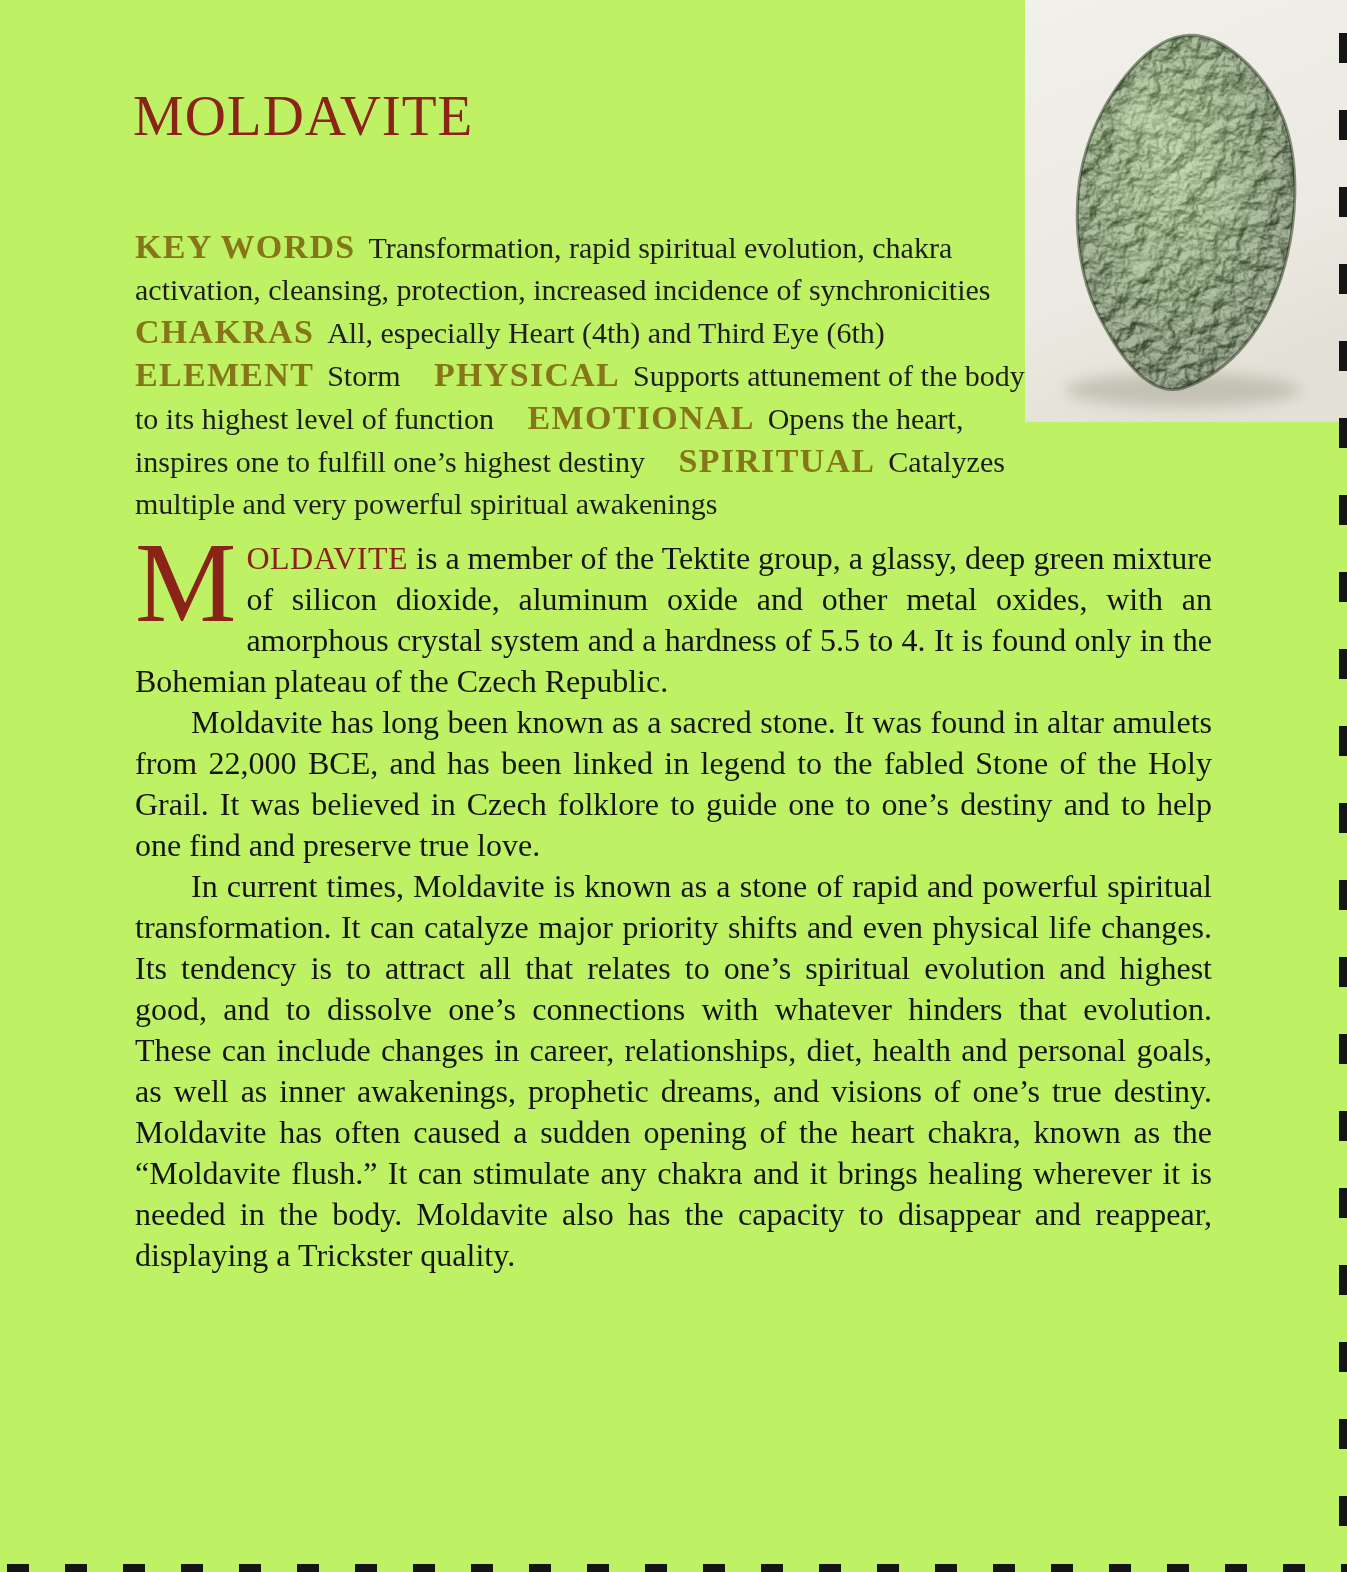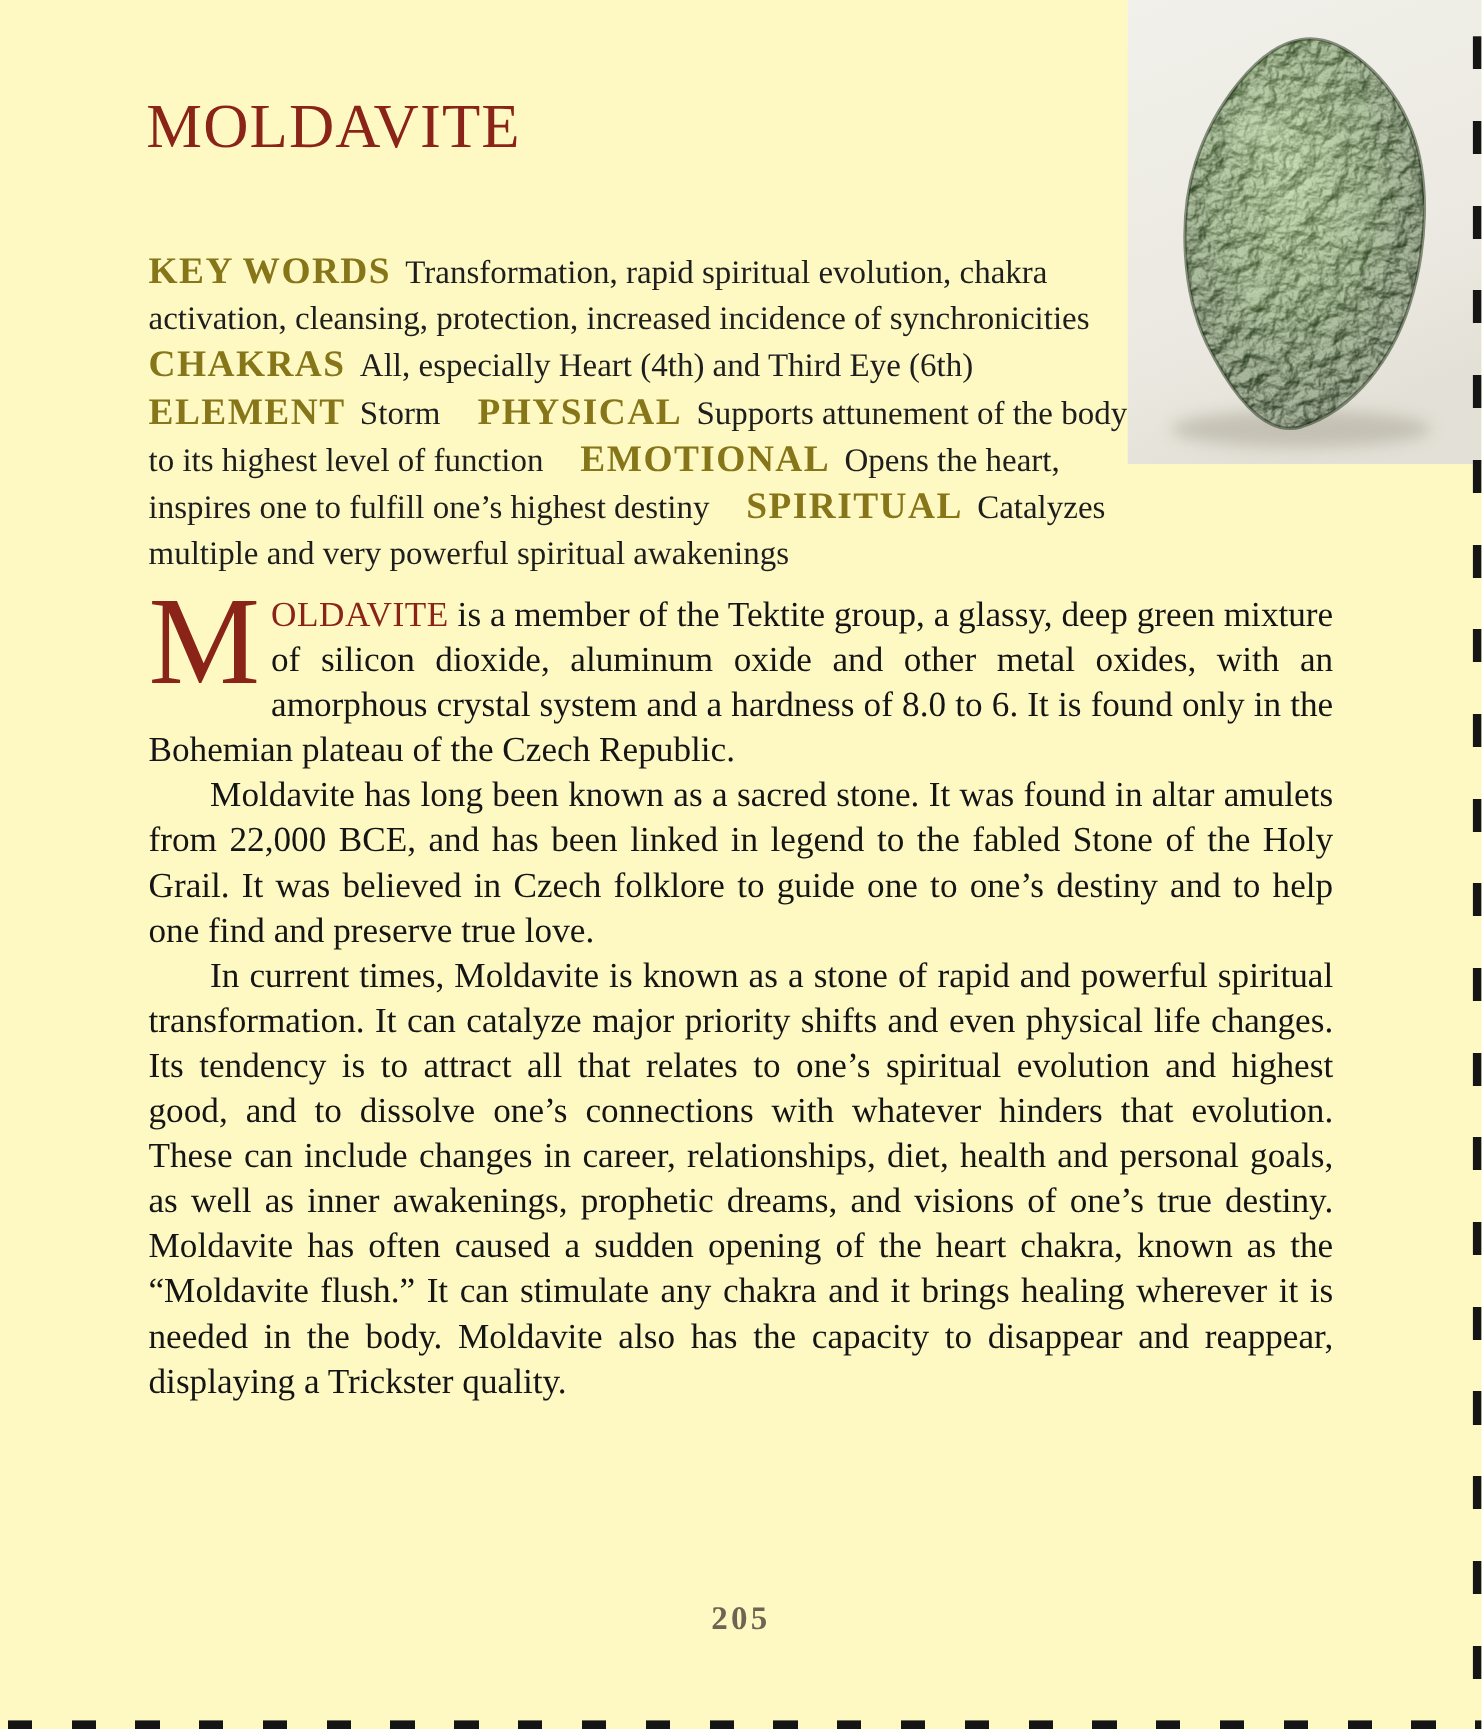--- a/index.html
+++ b/index.html
@@ -1,17 +1,17 @@
 <!DOCTYPE html>
 <html><head>
 <meta charset="utf-8">
 <style>
   html,body { margin:0; padding:0; background:#ffffff; }
   .page {
-    position:relative; width:1347px; height:1572px; background:#fef9c3;
+    position:relative; width:1347px; height:1572px; background:#bef264;
     font-family:"Liberation Serif", serif; overflow:hidden;
   }
   .title {
     position:absolute; left:133px; top:86px;
     font-size:57px; line-height:60px; color:#8b2418; letter-spacing:1px;
     font-weight:normal; margin:0;
   }
   .attributes {
     position:absolute; left:135px; top:196px; width:918px;
     font-size:30px; line-height:42px; color:#1e1e1e; text-align:left;
@@ -51,26 +51,25 @@
 </head>
 <body>
 
 <div class="page">
 
   <h1 class="title">MOLDAVITE</h1>
 
   <p class="attributes"><span class="attr-label">KEY WORDS</span><span class="attr-text">Transformation, rapid spiritual evolution, chakra activation, cleansing, protection, increased incidence of synchronicities</span> <span class="attr-label">CHAKRAS</span><span class="attr-text">All, especially Heart (4th) and Third Eye (6th)</span> <span class="attr-label">ELEMENT</span><span class="attr-text">Storm</span> <span class="attr-label">PHYSICAL</span><span class="attr-text">Supports attunement of the body to its highest level of function</span> <span class="attr-label">EMOTIONAL</span><span class="attr-text">Opens the heart, inspires one to fulfill one’s highest destiny</span> <span class="attr-label">SPIRITUAL</span><span class="attr-text">Catalyzes multiple and very powerful spiritual awakenings</span> </p>
 
   <div class="body-copy">
-    <p><span class="dropcap">M</span><span class="lead-caps">OLDAVITE</span><span> is a member of the Tektite group, a glassy, deep green mixture of silicon dioxide, aluminum oxide and other metal oxides, with an amorphous crystal system and a hardness of 8.0 to 6. It is found only in the Bohemian plateau of the Czech Republic.</span></p>
+    <p><span class="dropcap">M</span><span class="lead-caps">OLDAVITE</span><span> is a member of the Tektite group, a glassy, deep green mixture of silicon dioxide, aluminum oxide and other metal oxides, with an amorphous crystal system and a hardness of 5.5 to 4. It is found only in the Bohemian plateau of the Czech Republic.</span></p>
     <p class="indent">Moldavite has long been known as a sacred stone. It was found in altar amulets from 22,000 BCE, and has been linked in legend to the fabled Stone of the Holy Grail. It was believed in Czech folklore to guide one to one’s destiny and to help one find and preserve true love.</p>
     <p class="indent">In current times, Moldavite is known as a stone of rapid and powerful spiritual transformation. It can catalyze major priority shifts and even physical life changes. Its tendency is to attract all that relates to one’s spiritual evolution and highest good, and to dissolve one’s connections with whatever hinders that evolution. These can include changes in career, relationships, diet, health and personal goals, as well as inner awakenings, prophetic dreams, and visions of one’s true destiny. Moldavite has often caused a sudden opening of the heart chakra, known as the “Moldavite flush.” It can stimulate any chakra and it brings healing wherever it is needed in the body. Moldavite also has the capacity to disappear and reappear, displaying a Trickster quality.</p>
   </div>
 
-  <div class="page-number">205</div>
 
   <svg class="photo" viewBox="0 0 322 422" xmlns="http://www.w3.org/2000/svg">
     <defs>
       <linearGradient id="bgg" x1="0" y1="0" x2="0.3" y2="1">
         <stop offset="0" stop-color="#f1f0ea"></stop>
         <stop offset="0.7" stop-color="#ebe9e1"></stop>
         <stop offset="1" stop-color="#e3e1d7"></stop>
       </linearGradient>
       <radialGradient id="stoneg" cx="0.44" cy="0.36" r="0.78">
         <stop offset="0" stop-color="#83a06c"></stop>

